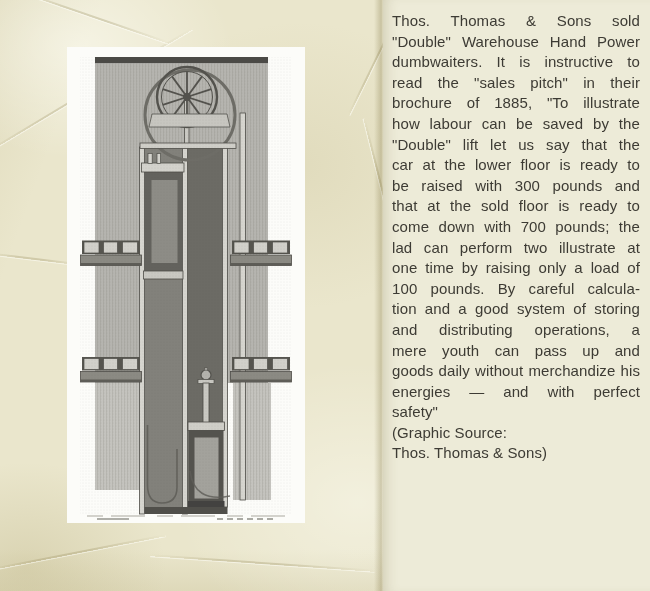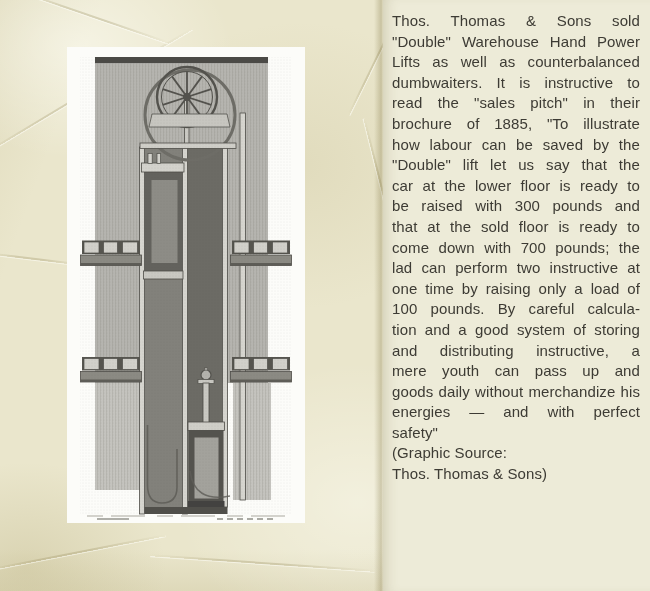--- a/index.html
+++ b/index.html
@@ -189,35 +189,34 @@
     </g>
 
     <rect x="13" y="10" width="212" height="458" fill="url(#ht)" opacity="0.12"></rect>
   </svg>
 </div>
 
 <div class="text-panel">
   <div class="article">
       <div class="line j">Thos. Thomas &amp; Sons sold</div>
       <div class="line j">"Double" Warehouse Hand Power</div>
-      <div class="line j">Lifts as well as counterbalanced</div>
       <div class="line j">dumbwaiters. It is instructive to</div>
       <div class="line j">read the "sales pitch" in their</div>
       <div class="line j">brochure of 1885, "To illustrate</div>
       <div class="line j">how labour can be saved by the</div>
       <div class="line j">"Double" lift let us say that the</div>
       <div class="line j">car at the lower floor is ready to</div>
       <div class="line j">be raised with 300 pounds and</div>
       <div class="line j">that at the sold floor is ready to</div>
       <div class="line j">come down with 700 pounds; the</div>
-      <div class="line j">lad can perform two instructive at</div>
+      <div class="line j">lad can perform two illustrate at</div>
       <div class="line j">one time by raising only a load of</div>
       <div class="line j">100 pounds. By careful calcula-</div>
       <div class="line j">tion and a good system of storing</div>
-      <div class="line j">and distributing instructive, a</div>
+      <div class="line j">and distributing operations, a</div>
       <div class="line j">mere youth can pass up and</div>
       <div class="line j">goods daily without merchandize his</div>
       <div class="line j">energies — and with perfect</div>
       <div class="line">safety"</div>
       <div class="line">(Graphic Source:</div>
       <div class="line">Thos. Thomas &amp; Sons)</div>
     </div>
 </div>
 
 </body></html>

